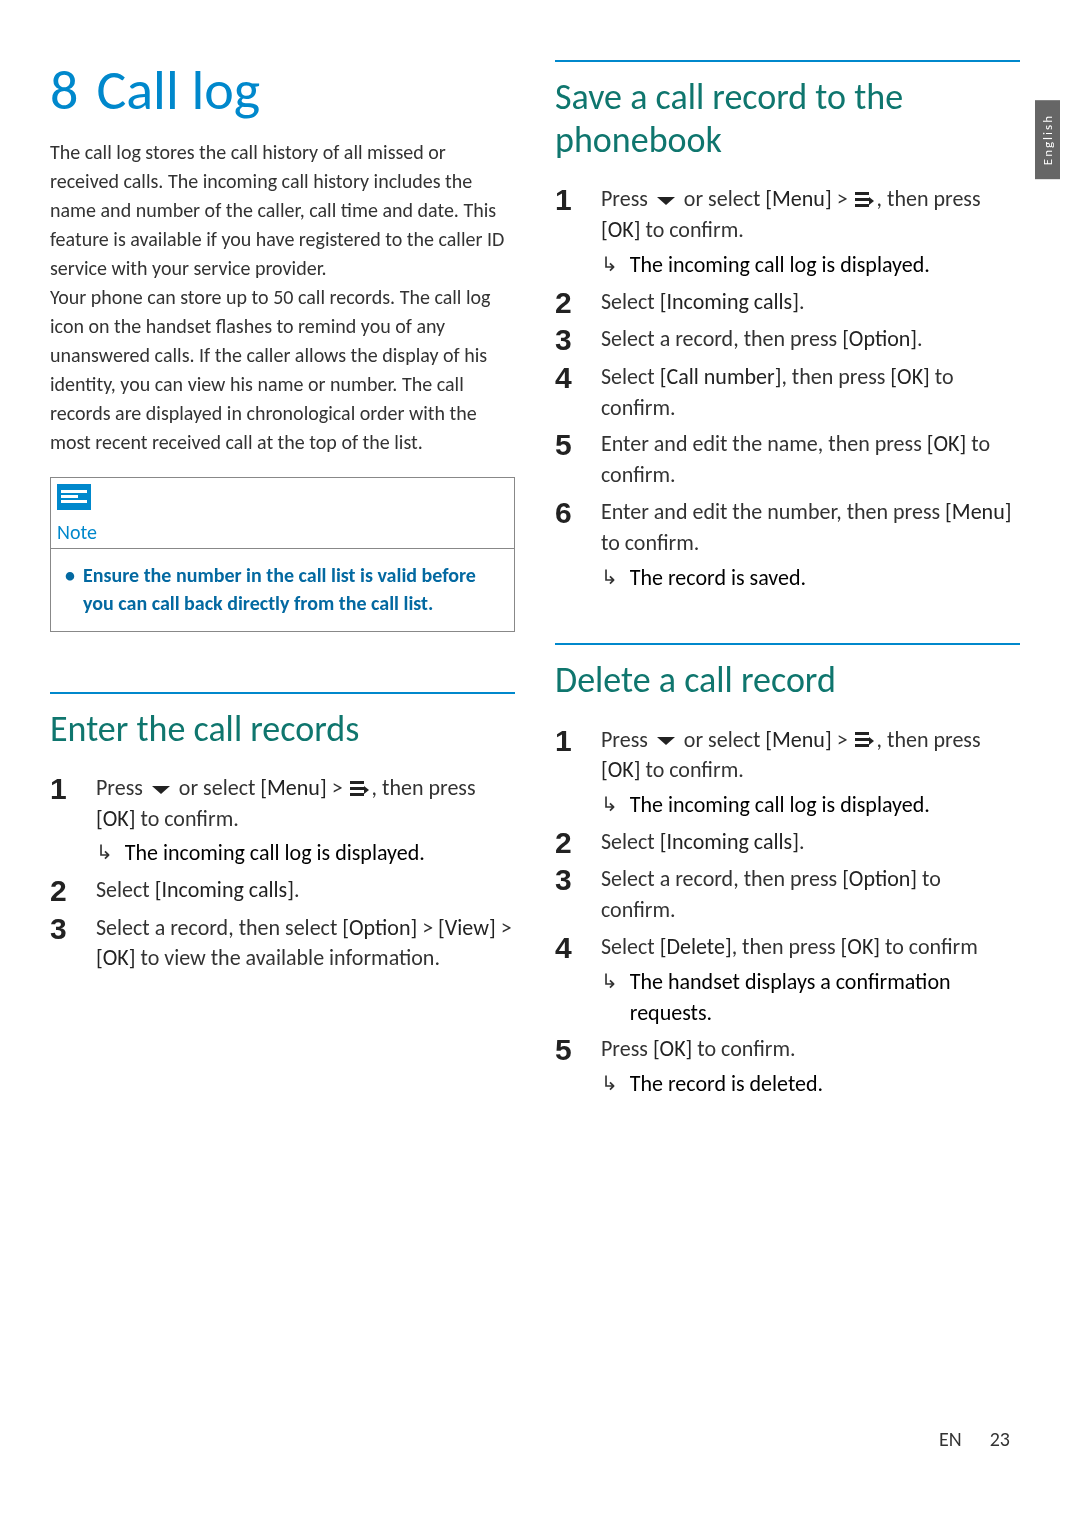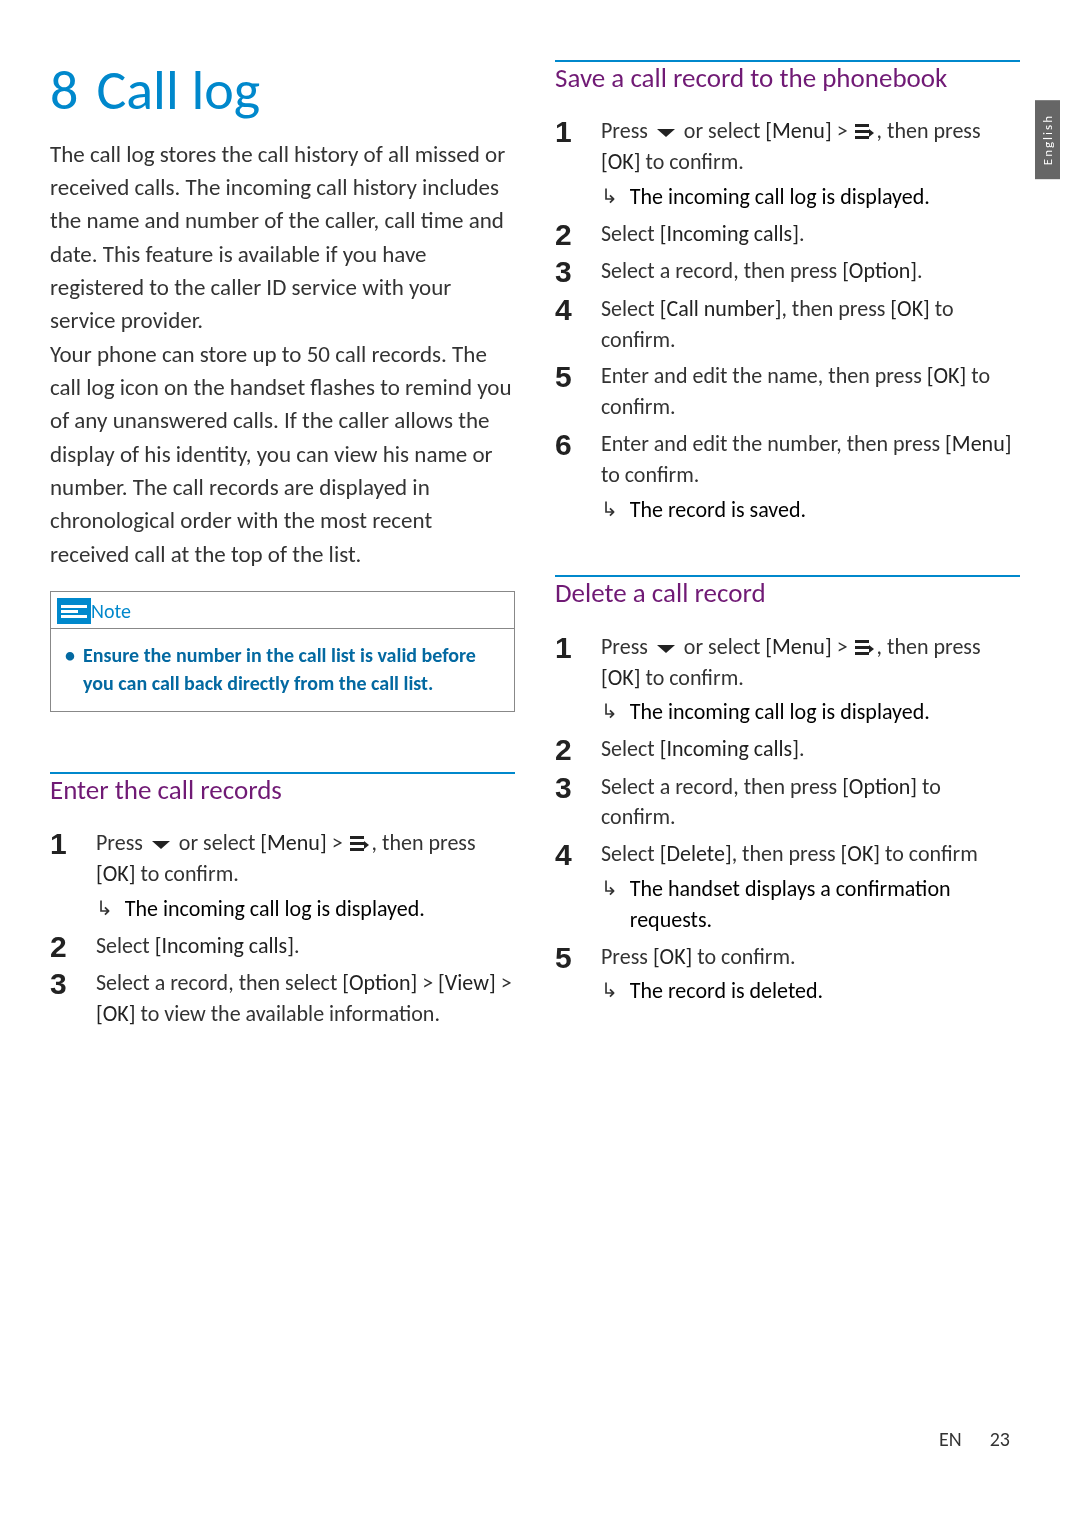--- a/index.html
+++ b/index.html
@@ -19,45 +19,47 @@
     .column { flex: 1; min-width: 0; }
     .chapter-title {
       color: #0088cc;
       font-size: 56px;
       font-weight: 300;
       margin-bottom: 16px;
       line-height: 1.1;
     }
     .chapter-num { font-weight: 400; margin-right: 18px; }
     .body-text {
-      font-size: 23px;
+      font-size: 20px;
       line-height: 1.45;
       color: #333;
       font-weight: 300;
       margin-bottom: 20px;
     }
     .section-heading {
-      color: #701a75;
-      font-size: 27px;
+      color: #0f766e;
+      font-size: 36px;
       font-weight: 300;
       border-top: 2.5px solid #0088cc;
+      padding-top: 14px;
       margin-bottom: 22px;
       margin-top: 10px;
       line-height: 1.2;
     }
     .note-box {
       border: 1px solid #888;
       margin-top: 20px;
       margin-bottom: 60px;
     }
     .note-header {
       display: flex;
-      align-items: center;
+      gap: 10px;
       padding: 6px 10px 4px 6px;
       border-bottom: 1px solid #888;
+      flex-direction: column;
     }
     .note-icon {
       background: #0088cc;
       color: #fff;
       width: 34px;
       height: 26px;
       display: flex;
       flex-direction: column;
       justify-content: center;
       align-items: center;

